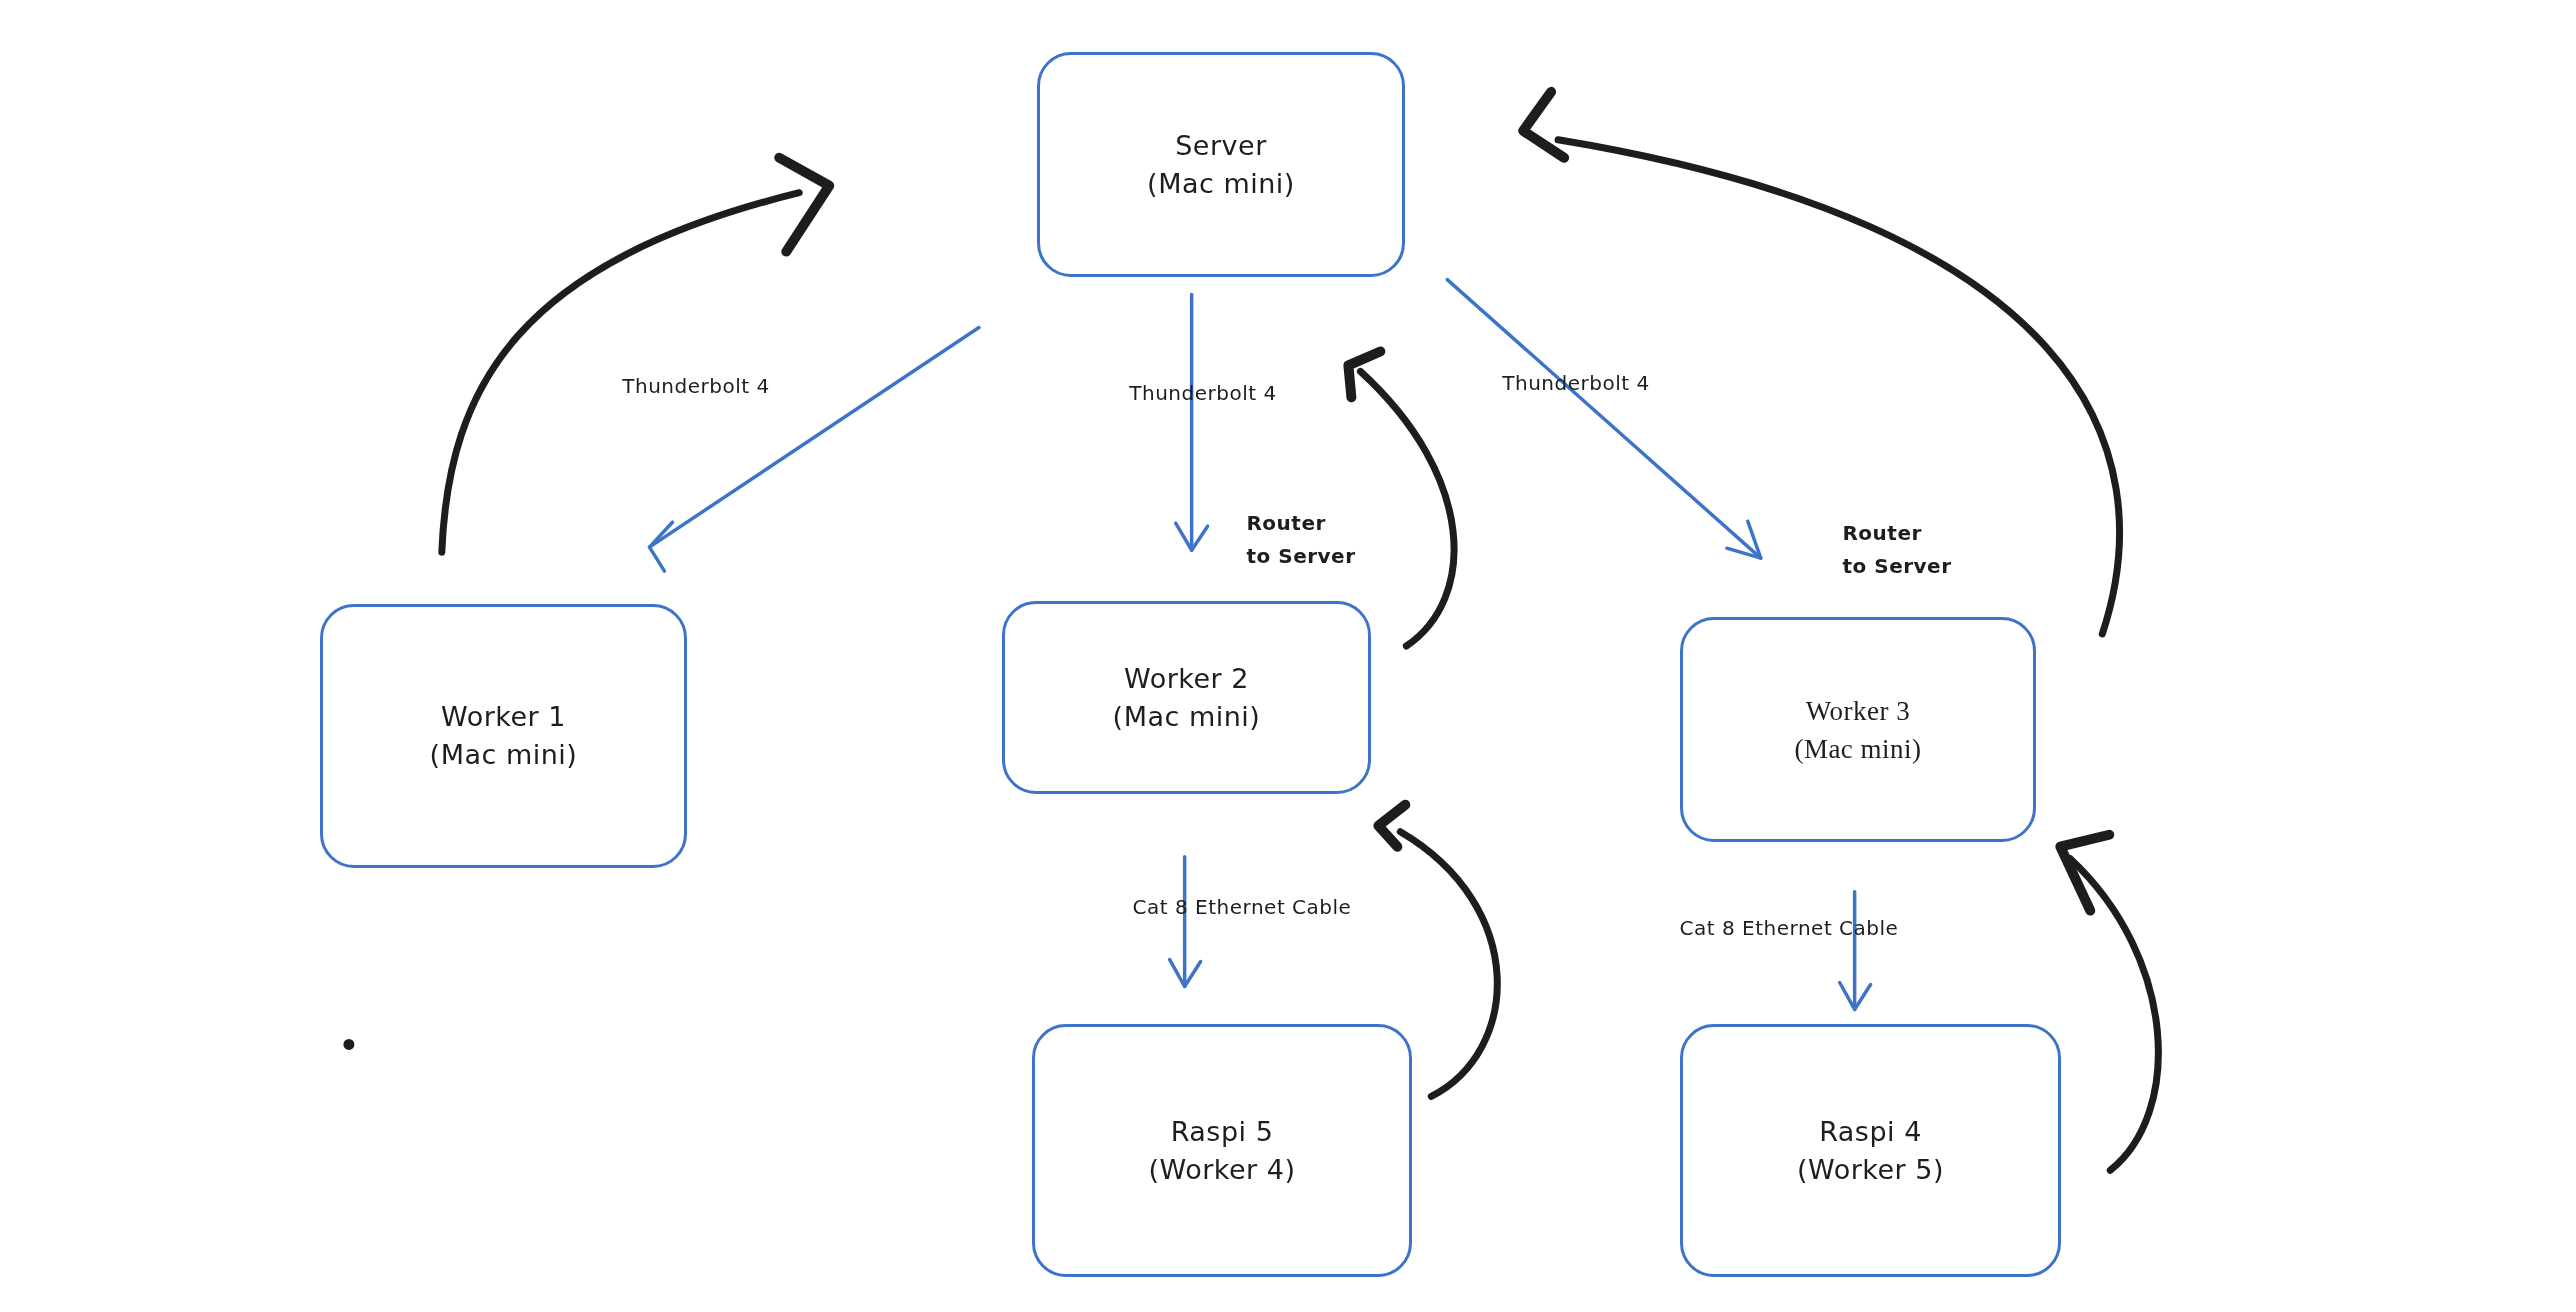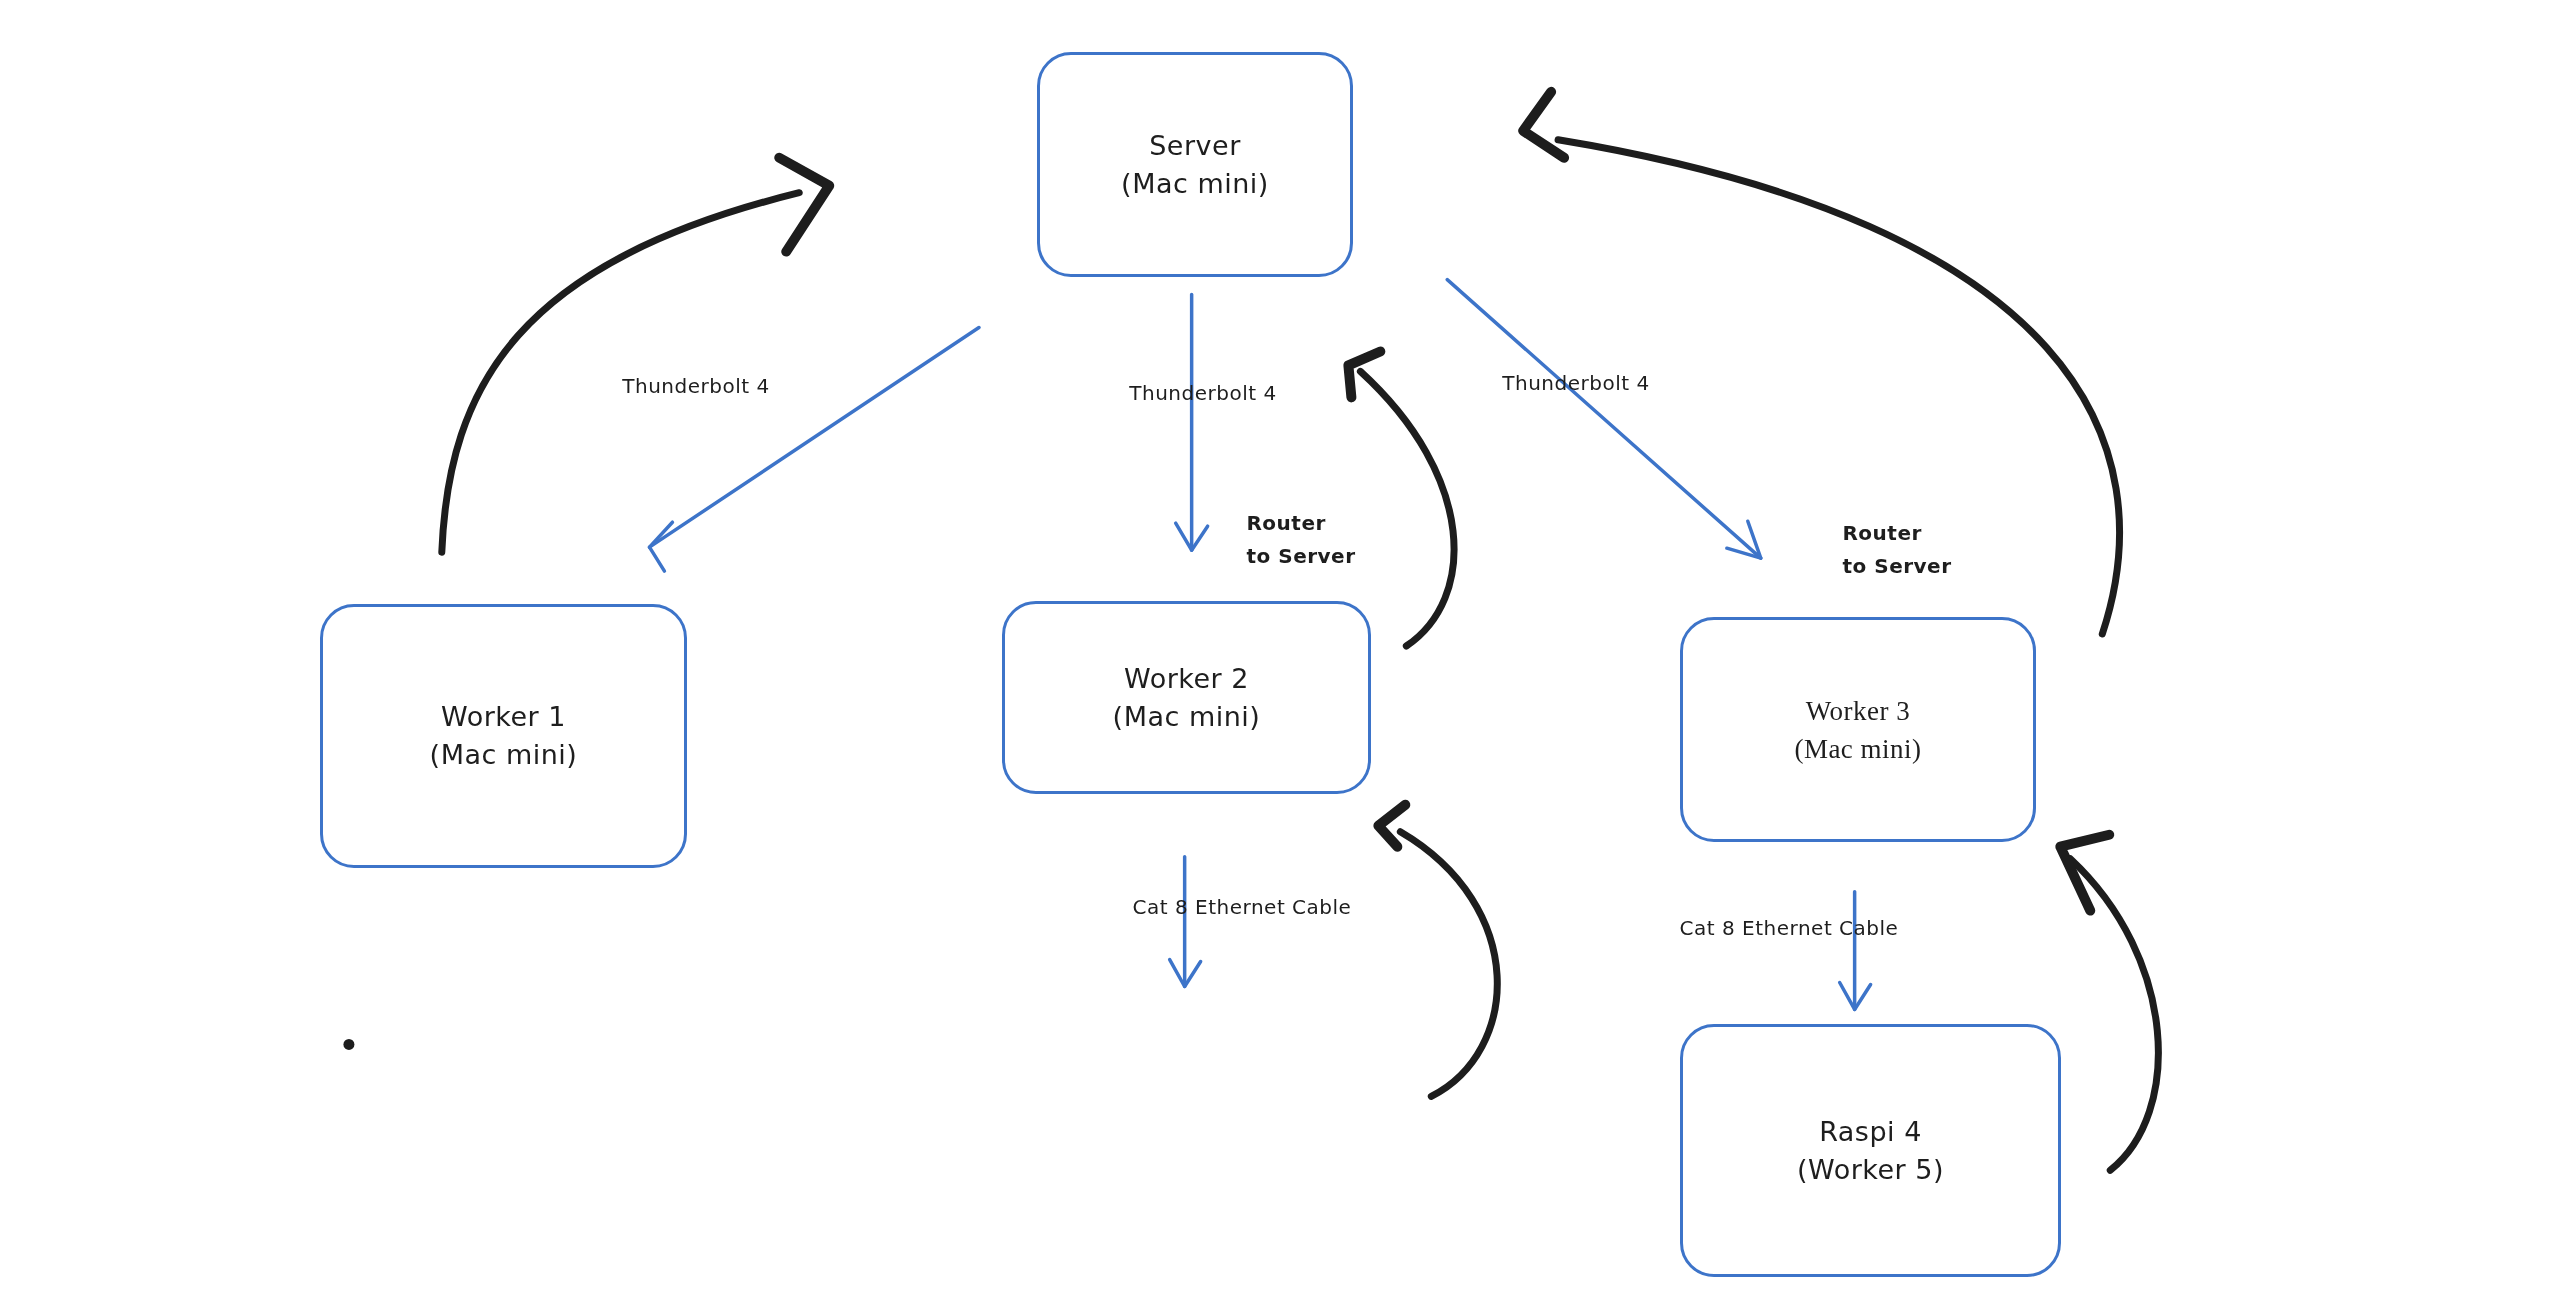--- a/index.html
+++ b/index.html
@@ -87,21 +87,21 @@
       <path class="head" d="M 1407 806 L 1380 827 L 1399 848"></path>
     </g>
     <g class="black">
       <path d="M 2113 1172 C 2185 1115 2180 960 2073 860"></path>
       <path class="head" d="M 2112 836 L 2063 848 L 2093 912"></path>
     </g>
 
     <circle cx="349" cy="1046" r="5.5" fill="var(--arrow-black)"></circle>
   </svg>
 
-  <div class="node" style="left:1037px;top:52px;width:316px;height:225px;">
+  <div class="node" style="left:1037px;top:52px;width:368px;height:225px;">
     <div class="node-label">
       <span>Server</span>
       <span>(Mac mini)</span>
     </div>
   </div>
 
   <div class="node" style="left:320px;top:604px;width:367px;height:264px;">
     <div class="node-label">
       <span>Worker 1</span>
       <span>(Mac mini)</span>
@@ -115,20 +115,26 @@
     </div>
   </div>
 
   <div class="node" style="left:1680px;top:617px;width:356px;height:225px;font-family:Liberation Serif, serif;">
     <div class="node-label">
       <span>Worker 3</span>
       <span>(Mac mini)</span>
     </div>
   </div>
 
+  <div class="node" style="left:1032px;top:1024px;width:380px;height:253px;">
+    <div class="node-label">
+      <span>Raspi 5</span>
+      <span>(Worker 4)</span>
+    </div>
+  </div>
 
   <div class="node" style="left:1680px;top:1024px;width:381px;height:253px;">
     <div class="node-label">
       <span>Raspi 4</span>
       <span>(Worker 5)</span>
     </div>
   </div>
 
   <div class="edge-label" style="left:696px;top:370px;">Thunderbolt 4</div>
 

